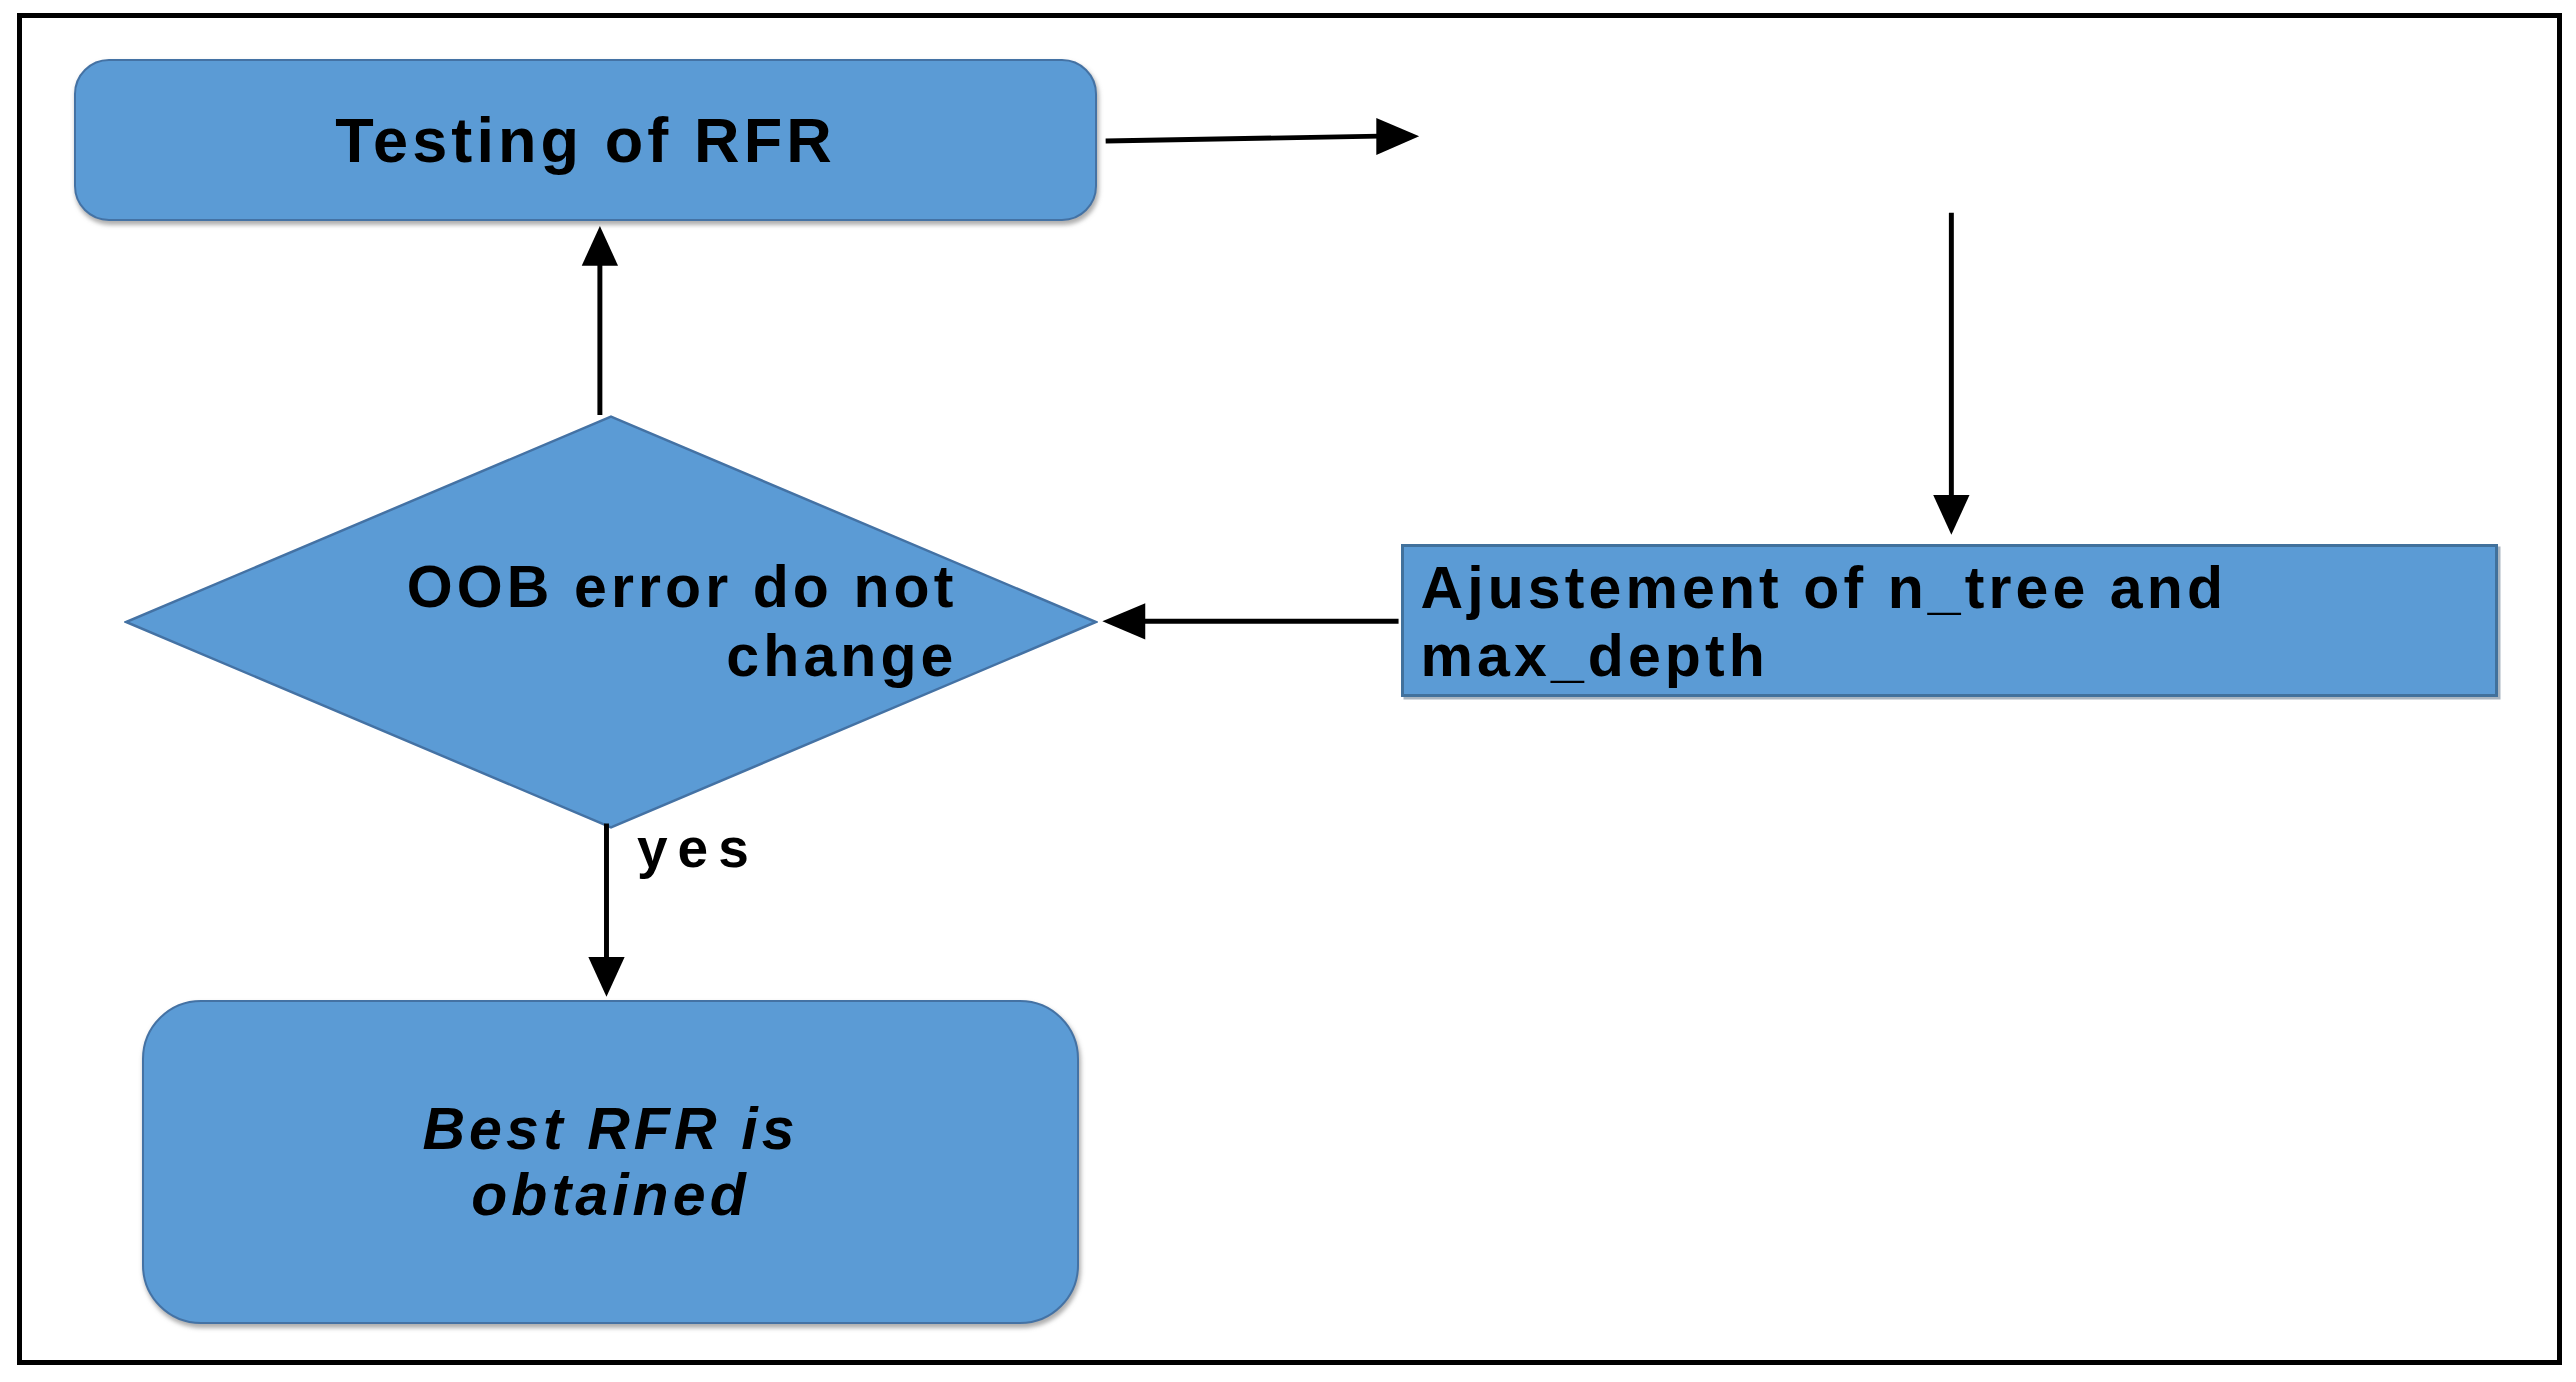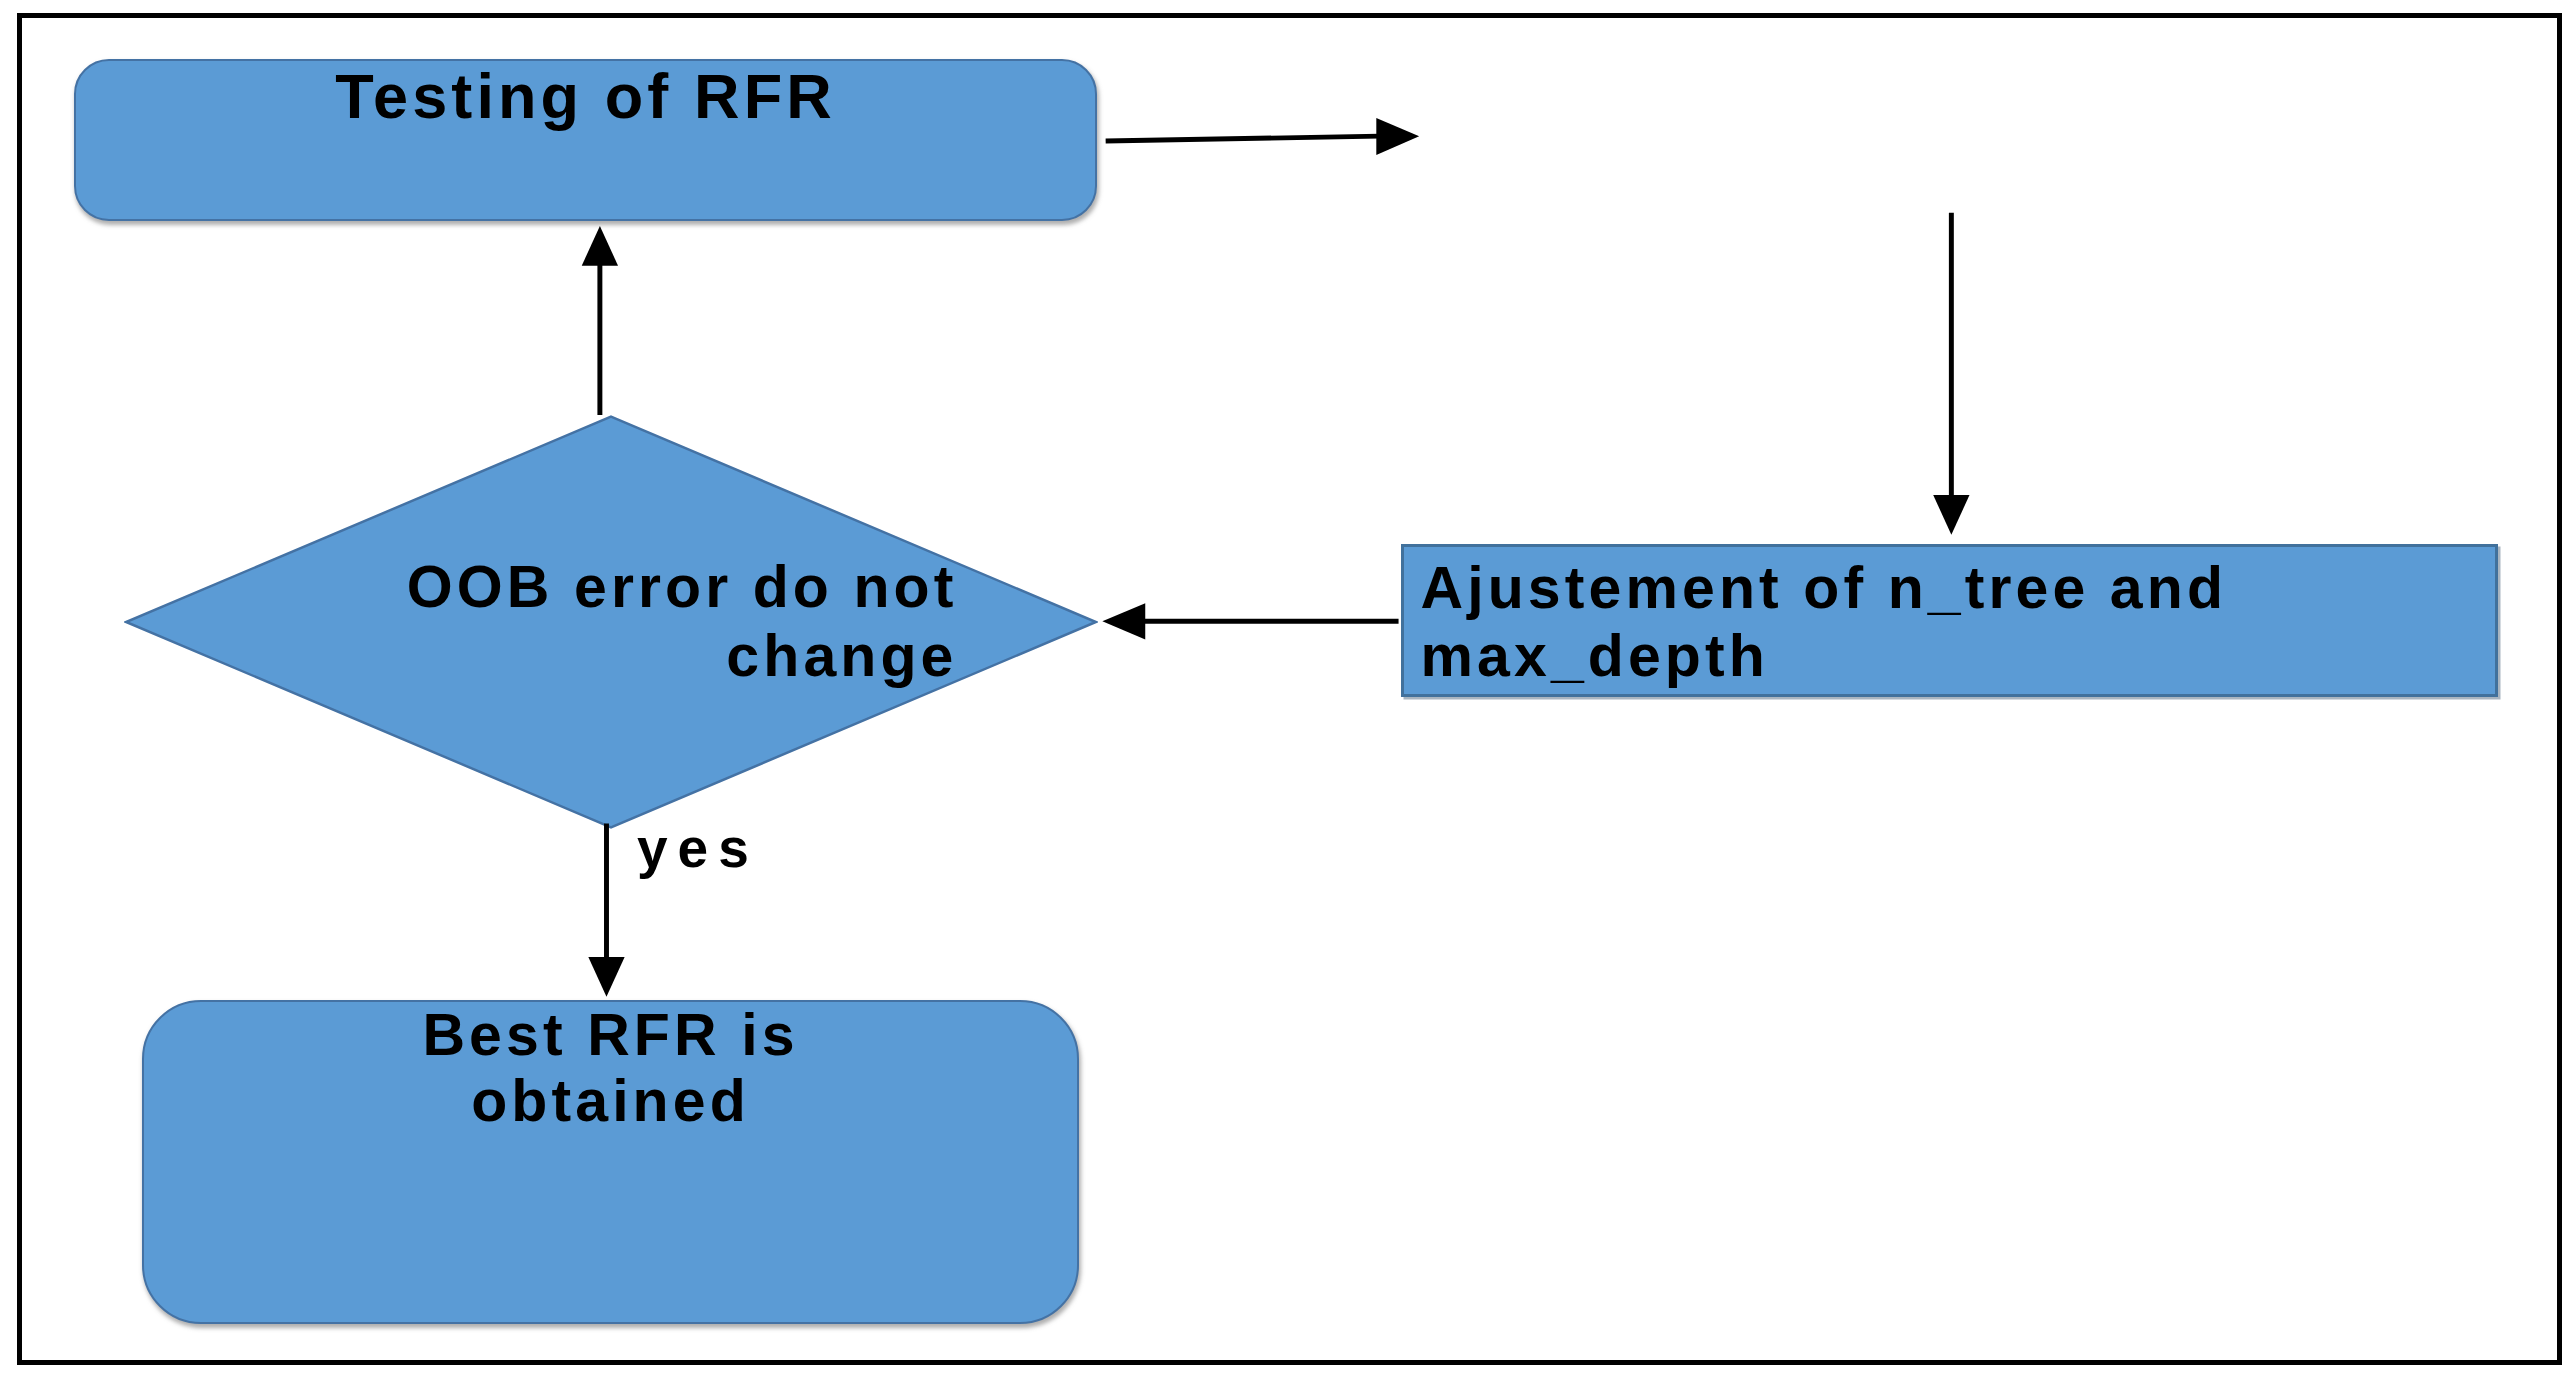--- a/index.html
+++ b/index.html
@@ -24,21 +24,21 @@
     position:absolute;left:16.5px;top:13.2px;
     width:2545px;height:1352px;
     border:5.8px solid var(--frame);
     background:transparent;
   }
   .node{
     position:absolute;
     background:var(--node-fill);
     color:var(--txt);
     font-weight:bold;
-    display:flex;align-items:flex-start;justify-content:center;
+    display:flex;align-items:center;justify-content:center;
     letter-spacing:4.1px;
     line-height:1.12;
   }
   .rounded{
     border:2.5px solid var(--node-border-soft);
     box-shadow:1.7px 3.3px 4.1px rgba(110,110,110,0.55);
   }
   .rect{
     border:3.3px solid var(--node-border);
     box-shadow:2.5px 2.5px 0 rgba(65,90,115,0.45);
@@ -57,20 +57,21 @@
     align-items:flex-start;justify-content:flex-start;
     text-align:left;
     padding:6.6px 16.5px;
     line-height:1.16;
     margin-top:6px;
   }
   #n-best{
     left:142px;top:1000px;width:937px;height:324px;
     border-radius:59px;font-size:59px;
     text-align:center;
+    font-style:italic;
   }
   #n-best .lbl{display:inline-block;max-width:578px;}
   .diamond-layer{
     position:absolute;left:124px;top:415px;
     width:974px;height:414px;
   }
   .diamond-label{
     position:absolute;left:124px;top:415px;
     width:974px;height:414px;
     display:flex;align-items:center;justify-content:center;

